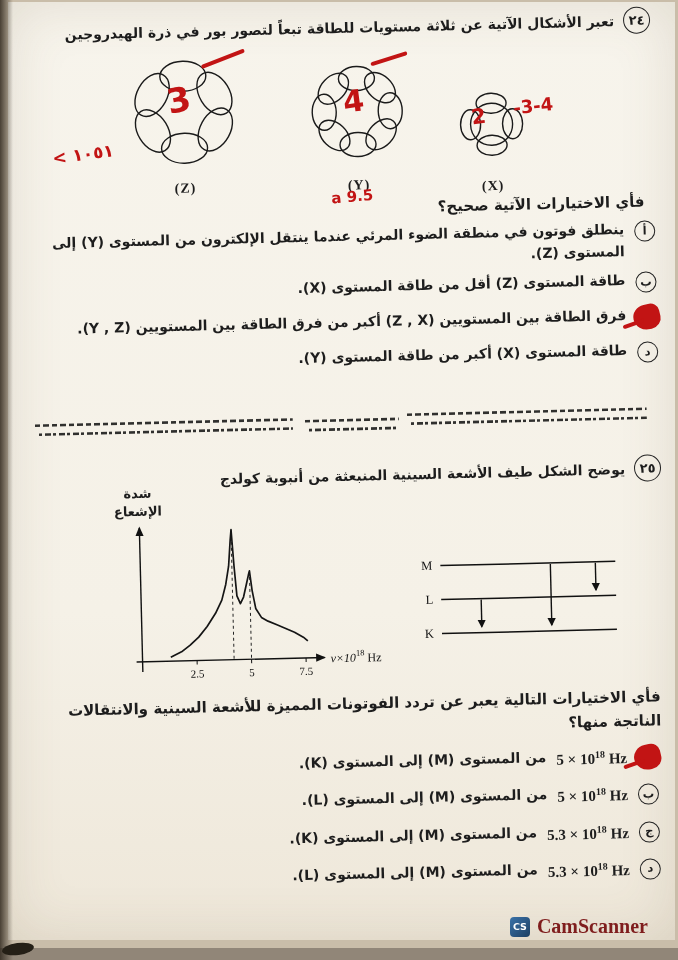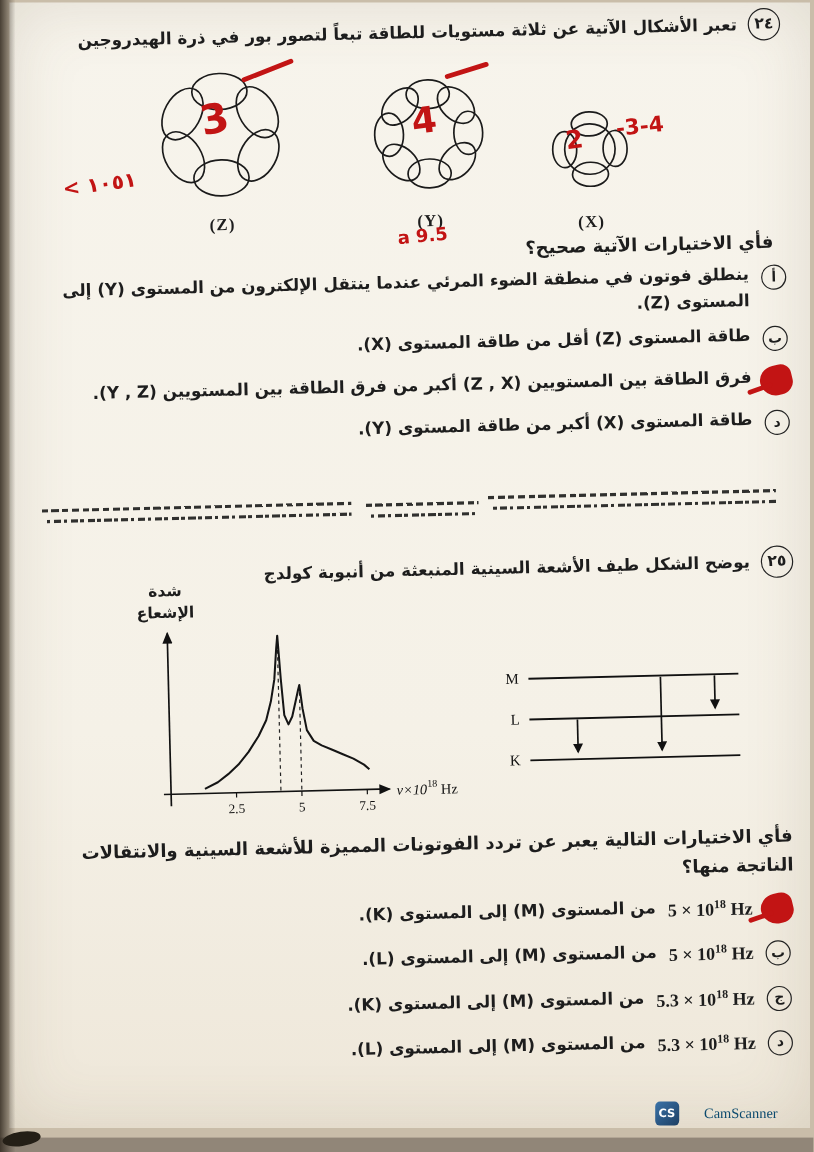--- a/index.html
+++ b/index.html
@@ -46,24 +46,24 @@
     background-size:100% 2.6px,100% 2.6px;
     background-position:0 3px,4px 12px;}
 
   .ylabel{position:absolute;top:478px;left:96px;width:66px;text-align:center;font-size:13px;font-weight:700;direction:rtl;line-height:1.35;}
 
   .q25-question{position:absolute;top:690px;right:20px;left:38px;text-align:right;direction:rtl;font-weight:700;font-size:15px;line-height:1.6;}
   .choices-25{top:750px;right:24px;left:56px;}
   .freq{direction:ltr;font-family:"Liberation Serif",serif;font-weight:600;font-size:15px;white-space:nowrap;margin-top:1px;}
   .freq sup{font-size:10px;}
 
-  .footer{position:absolute;right:30px;bottom:22px;display:flex;align-items:center;gap:21px;z-index:8;}
+  .footer{position:absolute;right:30px;bottom:22px;display:flex;align-items:center;gap:7px;z-index:8;}
   .cs-logo{width:20px;height:20px;border-radius:4px;background:linear-gradient(135deg,#3a72a8,#1d3f63);
            color:#fff;font-size:9.5px;font-weight:700;display:flex;align-items:center;justify-content:center;}
-  .brand{font-family:"Liberation Serif",serif;font-weight:400;font-size:12px;color:#0c4a6e;}
+  .brand{font-family:"Liberation Serif",serif;font-weight:700;font-size:20px;color:#7f1d1d;}
 </style>
 </head>
 <body>
 
 <div class="paper">
   <div class="content">
 
     <div class="q-header" style="top:12px;right:14px;">
       <span class="q-circle">٢٤</span>
       <span>تعبر الأشكال الآتية عن ثلاثة مستويات للطاقة تبعاً لتصور بور في ذرة الهيدروجين</span>

